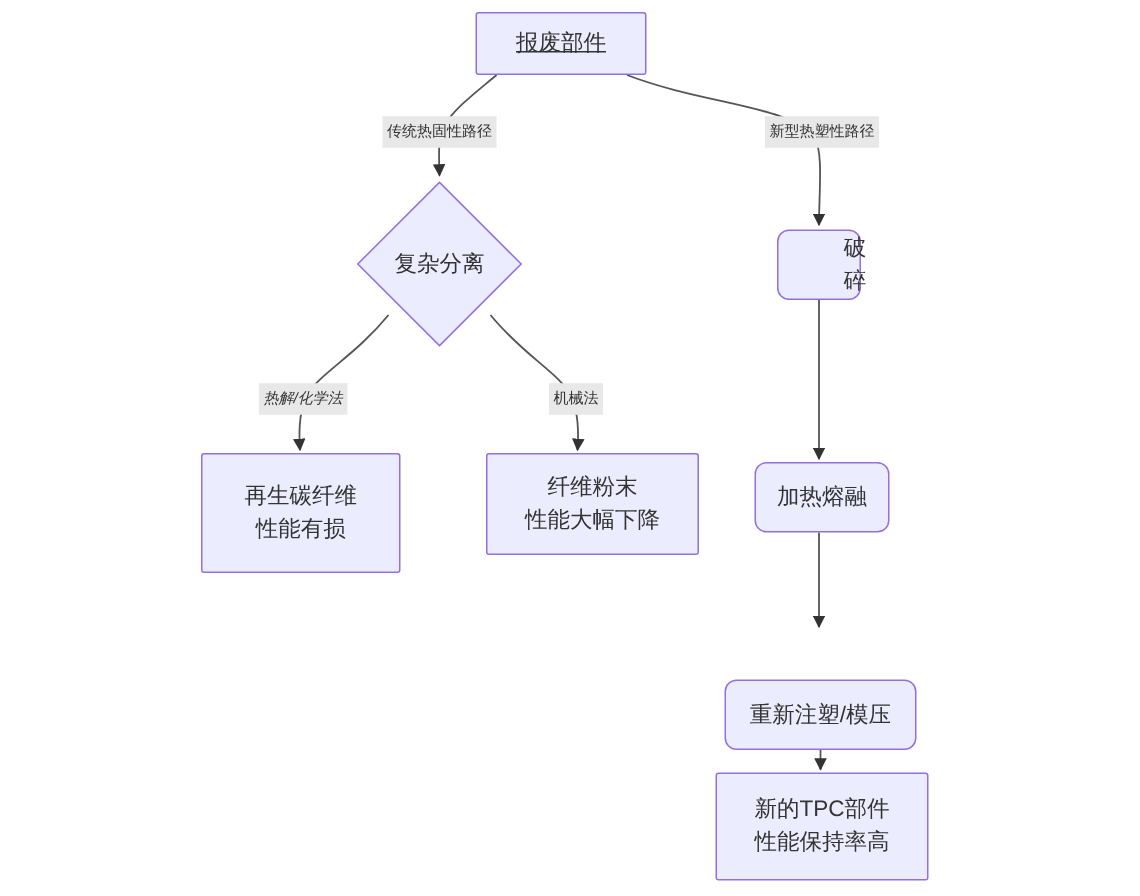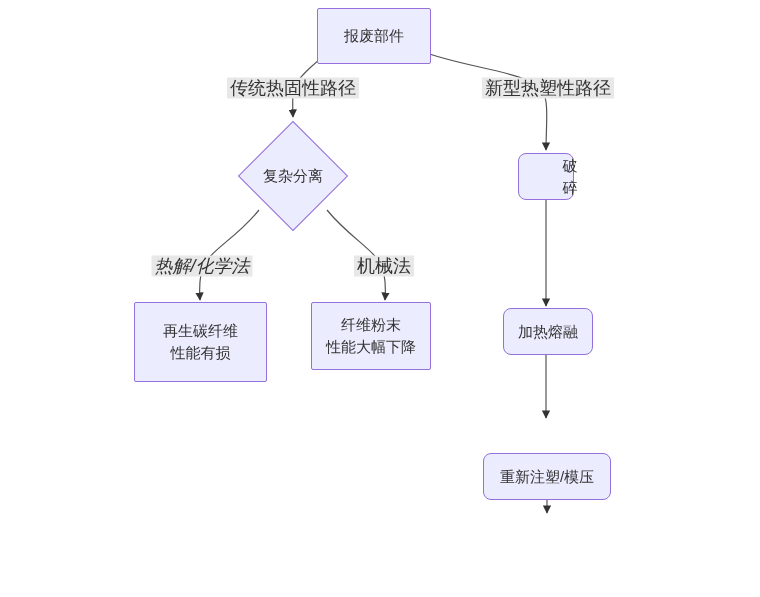--- a/index.html
+++ b/index.html
@@ -58,21 +58,21 @@
     color: var(--text);
     transform: translate(-50%, -50%);
     white-space: nowrap;
   }
 
   .edge-label {
     position: absolute;
     transform: translate(-50%, -50%);
     background: var(--label-bg);
     color: var(--text);
-    font-size: 18px;
+    font-size: 10px;
     line-height: 19px;
     padding: 1px 3px;
     white-space: nowrap;
   }
 </style>
 </head>
 <body>
 
 <div class="canvas">
 
@@ -84,48 +84,52 @@
     </defs>
     <path class="edge" d="M 331 50 C 318 61 303 72 296 84 C 292 92 292.5 103 293 117" marker-end="url(#arrow)"></path>
     <path class="edge" d="M 418 50 C 470 70 527 70 543 92 C 549 101 546 128 546 150" marker-end="url(#arrow)"></path>
     <path class="edge" d="M 259 210 C 237 237 213 249 205 263 C 200 272 199 286 200 300" marker-end="url(#arrow)"></path>
     <path class="edge" d="M 327 210 C 349 237 373 249 380 263 C 385 272 386 286 385 300" marker-end="url(#arrow)"></path>
     <path class="edge" d="M 546 200 L 546 306" marker-end="url(#arrow)"></path>
     <path class="edge" d="M 546 355 L 546 418" marker-end="url(#arrow)"></path>
     <path class="edge" d="M 547 467 L 547 513" marker-end="url(#arrow)"></path>
   </svg>
 
-  <div class="node rect" style="left:317px; top:8px; width:114px; height:56px;">
+  <div class="node rect" style="left:317px; top:8px; width:114px; height:42px;text-decoration:underline;">
     <span>报废部件</span>
   </div>
 
   <div class="diamond-shape" style="left:254px; top:137px; width:78px; height:78px;"></div>
   <div class="diamond-label" style="left:293px; top:176px;">复杂分离</div>
 
   <div class="node rounded" style="left:518px; top:153px; width:56px; height:47px;padding-left:48px;">
     <span>破碎</span>
   </div>
 
   <div class="node rect" style="left:134px; top:302px; width:133px; height:80px;">
     <span>再生碳纤维</span>
     <span>性能有损</span>
   </div>
 
-  <div class="node rect" style="left:311px; top:302px; width:120px; height:68px;">
+  <div class="node rect" style="left:324px; top:302px; width:142px; height:68px;">
     <span>纤维粉末</span>
     <span>性能大幅下降</span>
   </div>
 
   <div class="node rounded" style="left:503px; top:308px; width:90px; height:47px;">
     <span>加热熔融</span>
   </div>
 
   <div class="node rounded" style="left:483px; top:420px; width:128px; height:47px;margin-top:33px;">
     <span>重新注塑/模压</span>
   </div>
 
+  <div class="node rect" style="left:477px; top:515px; width:142px; height:72px;">
+    <span>新的TPC部件</span>
+    <span>性能保持率高</span>
+  </div>
 
   <div class="edge-label" style="left:293px; top:88px;">传统热固性路径</div>
   <div class="edge-label" style="left:548px; top:88px;">新型热塑性路径</div>
   <div class="edge-label" style="left:202px; top:266px;font-style:italic;">热解/化学法</div>
   <div class="edge-label" style="left:384px; top:266px;">机械法</div>
 
 </div>
 
 </body></html>

